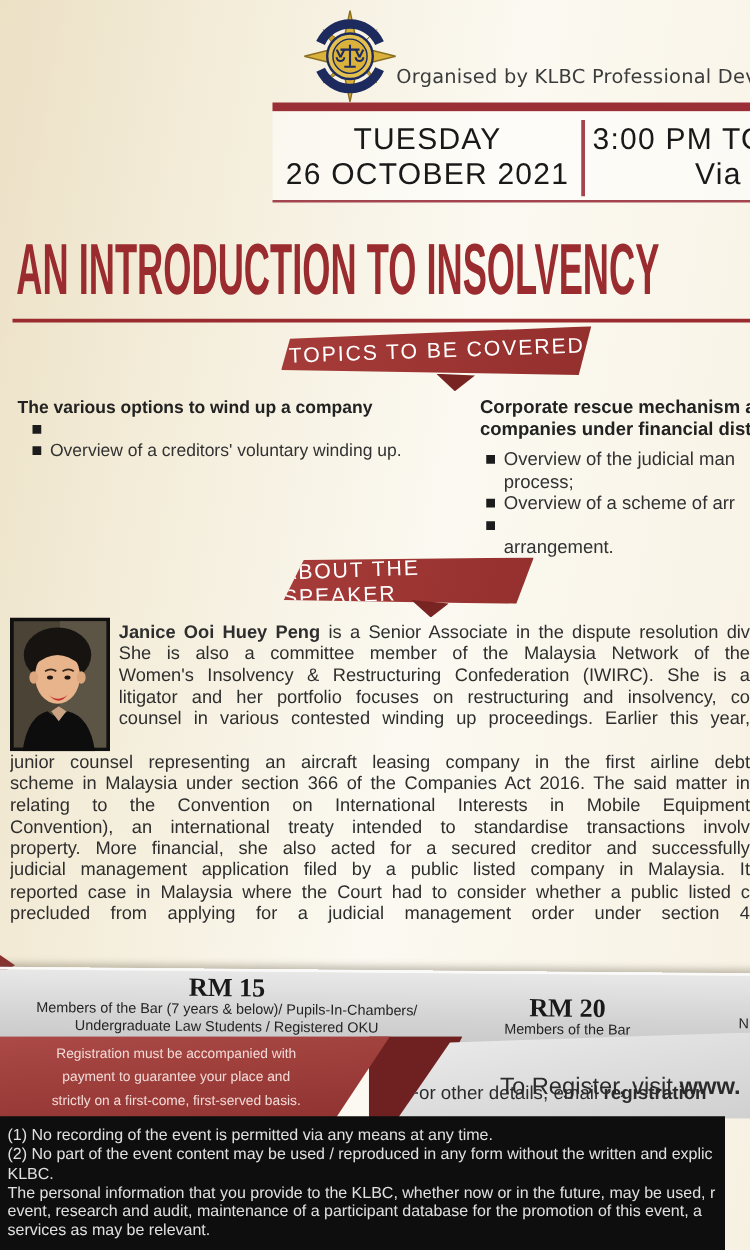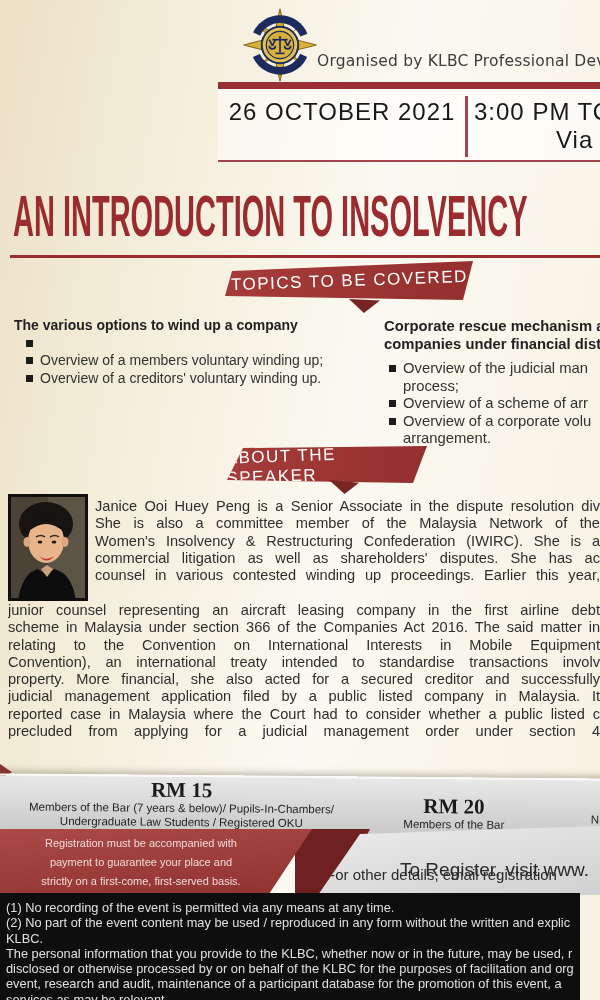--- a/index.html
+++ b/index.html
@@ -44,21 +44,21 @@
   .cont{padding-left:19px;}
   .mt6{margin-top:7px;}
 
   
   .photo{left:8px;top:494px;width:80px;height:107px;}
   .paraA{left:95px;top:498px;width:505px;font-size:14.6px;color:#2e2e2e;}
   .paraB{left:8px;top:602px;width:592px;font-size:14.6px;color:#2e2e2e;}
   .pline{height:17.3px;line-height:17.3px;white-space:nowrap;overflow:hidden;
     text-align:justify;text-align-last:justify;}
   .pline.noj{text-align-last:left;}
-  .bold{font-weight:normal;}
+  .bold{font-weight:bold;}
 
   
   .sliver{left:0;top:764px;width:12px;height:15px;background:#8e2f2f;clip-path:polygon(0 0,100% 55%,0 100%);}
   .band{left:-6px;top:776px;width:612px;height:58px;transform:rotate(.5deg);
     background:linear-gradient(#e8e8e8 0%,#d4d4d4 60%,#c9c9c9 100%);
     border-top:2px solid #fafafa;box-shadow:0 -3px 6px rgba(90,80,60,.35);}
   .pricecol{position:absolute;text-align:center;color:#242424;}
   .col1{left:30px;top:1px;width:315px;}
   .col2{left:385px;top:15px;width:150px;}
   .col3{left:597px;top:33px;width:40px;text-align:left;font-size:11.5px;}
@@ -100,49 +100,49 @@
       <path d="M36,43 l4,8 M44,43 l-4,8 M36,51 a4,4 0 0 0 8,0"></path>
       <path d="M56,43 l4,8 M64,43 l-4,8 M56,51 a4,4 0 0 0 8,0"></path>
       <line x1="44" y1="61" x2="56" y2="61"></line>
     </g>
   </svg>
   <div class="abs organised nowrap">Organised by KLBC Professional Developme</div>
 
   <div class="abs topbar"></div>
   <div class="abs datepanel"></div>
   <div class="abs dateblock">
+    <div>TUESDAY</div>
     <div>26 OCTOBER 2021</div>
   </div>
   <div class="abs vdivider"></div>
   <div class="abs time1 nowrap">3:00 PM TO</div>
   <div class="abs time2 nowrap">Via ZO</div>
   <div class="abs thinline"></div>
 
   <div class="abs title">AN INTRODUCTION TO INSOLVENCY</div>
   <div class="abs underline"></div>
 
   <div class="abs ribbon banner1">
     <span>TOPICS TO BE COVERED</span>
   </div>
   <div class="abs fold1"></div>
 
   <div class="abs tcolL">
     <div class="thead">The various options to wind up a company</div>
     <div class="bline"><span class="sq"></span></div>
-    <div class="bline"><span class="sq"></span><span>Overview of a members voluntary winding up;</span></div>
     <div class="bline"><span class="sq"></span><span>Overview of a creditors' voluntary winding up.</span></div>
   </div>
 
   <div class="abs tcolR">
     <div class="thead">Corporate rescue mechanism a</div>
     <div class="thead">companies under financial distr</div>
     <div class="bline mt6"><span class="sqR"></span><span>Overview of the judicial man</span></div>
     <div class="bline cont">process;</div>
     <div class="bline"><span class="sqR"></span><span>Overview of a scheme of arr</span></div>
-    <div class="bline"><span class="sqR"></span><span>Overview of a corporate volu</span></div>
+    <div class="bline"><span class="sqR"></span></div>
     <div class="bline cont">arrangement.</div>
   </div>
 
   <div class="abs ribbon banner2">
     <span>ABOUT THE SPEAKER</span>
   </div>
   <div class="abs fold2"></div>
 
   <svg class="abs photo" width="80" height="107" viewBox="0 0 80 107">
     <rect x="0" y="0" width="80" height="107" fill="#101010"></rect>
@@ -159,21 +159,21 @@
     <ellipse cx="46" cy="48" rx="2.4" ry="1.6" fill="#221713"></ellipse>
     <path d="M31,62 q7,6 15,0 q-7,9 -15,0" fill="#c4322f"></path>
     <path d="M10,107 q4,-28 20,-32 q8,8 16,0 q18,4 22,32 z" fill="#0d0d0d"></path>
     <path d="M33,75 l6,8 l6,-8 l-6,-4 z" fill="#caa383"></path>
   </svg>
 
   <div class="abs paraA">
     <div class="pline"><span class="bold">Janice Ooi Huey Peng</span><span> is a Senior Associate in the dispute resolution div</span></div>
     <div class="pline">She is also a committee member of the Malaysia Network of the</div>
     <div class="pline">Women's Insolvency &amp; Restructuring Confederation (IWIRC). She is a</div>
-    <div class="pline">commercial litigation as well as shareholders' disputes. She has ac</div>
+    <div class="pline">litigator and her portfolio focuses on restructuring and insolvency, co</div>
     <div class="pline">counsel in various contested winding up proceedings. Earlier this year,</div>
   </div>
   <div class="abs paraB">
     <div class="pline">junior counsel representing an aircraft leasing company in the first airline debt</div>
     <div class="pline">scheme in Malaysia under section 366 of the Companies Act 2016. The said matter in</div>
     <div class="pline">relating to the Convention on International Interests in Mobile Equipment</div>
     <div class="pline">Convention), an international treaty intended to standardise transactions involv</div>
     <div class="pline">property. More financial, she also acted for a secured creditor and successfully</div>
     <div class="pline">judicial management application filed by a public listed company in Malaysia. It</div>
     <div class="pline">reported case in Malaysia where the Court had to consider whether a public listed c</div>
@@ -203,18 +203,17 @@
     <div>Registration must  be accompanied with</div>
     <div>payment to guarantee your place and</div>
     <div>strictly on a first-come, first-served basis.</div>
   </div>
 
   <div class="abs footer">
     <div class="fline">(1) No recording of the event is permitted via any means at any time.</div>
     <div class="fline">(2) No part of the event content may be used / reproduced in any form without the written and explic</div>
     <div class="fline">KLBC.</div>
     <div class="fline">The personal information that you provide to the KLBC, whether now or in the future, may be used, r</div>
-    <div class="fline">disclosed or otherwise processed by or on behalf of the KLBC for the purposes of facilitation and org</div>
     <div class="fline">event, research and audit, maintenance of a participant database for the promotion of this event, a</div>
     <div class="fline">services as may be relevant.</div>
   </div>
 
 </div>
 
 </body></html>

